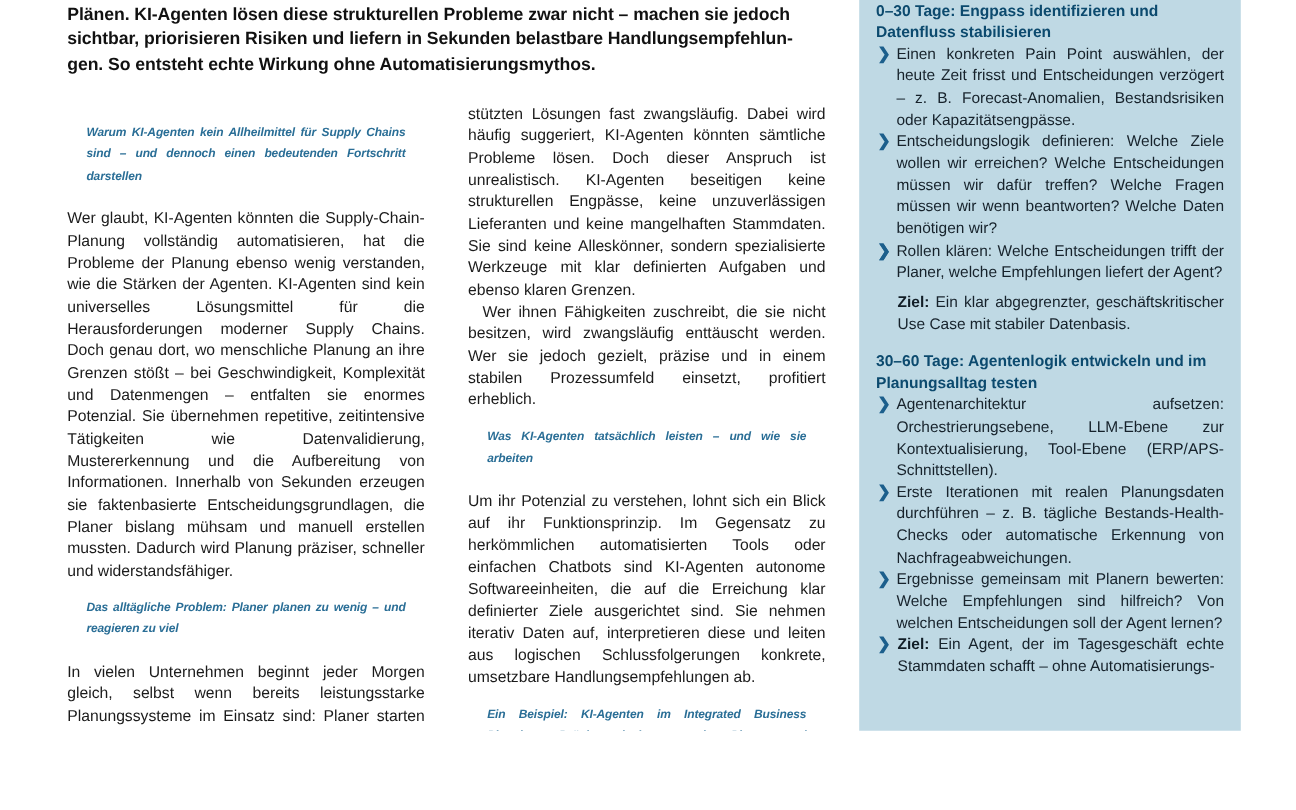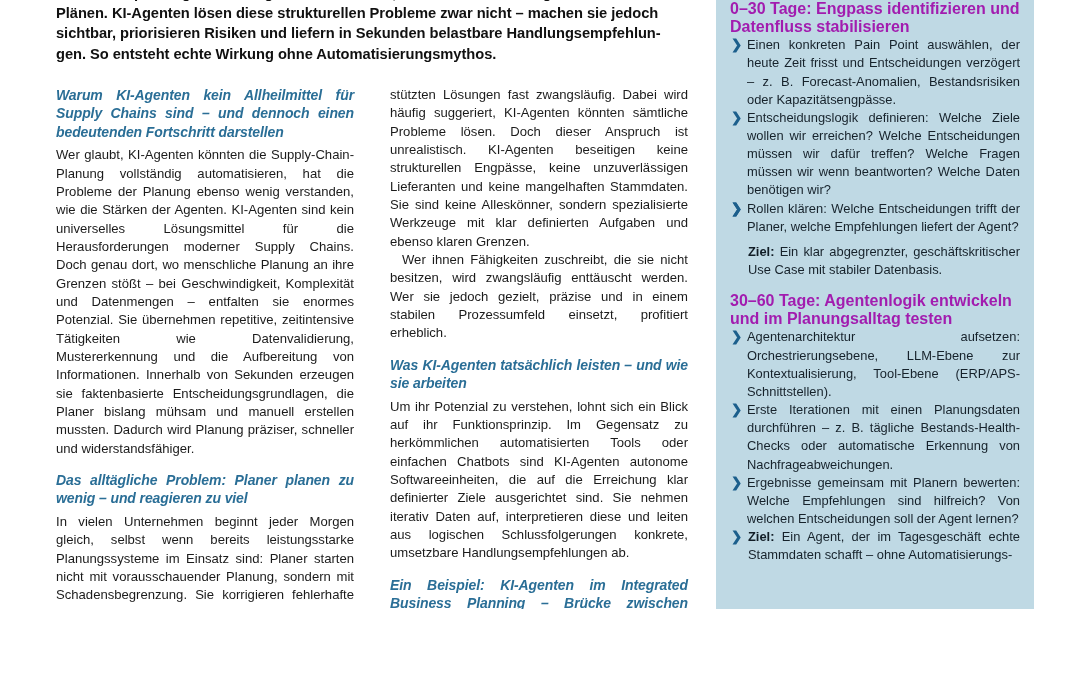--- a/index.html
+++ b/index.html
@@ -53,22 +53,22 @@
   .col p {
     margin: 0;
     text-align: justify;
     text-justify: inter-word;
     hyphens: manual;
   }
   .col p + p { margin-top: 0px; }
   .col p.indent { text-indent: 12px; }
 
   h2.sub {
-    margin: 0;
-    font-size: 14px;
+    margin: 16px;
+    font-size: 10px;
     line-height: 18.4px;
     font-style: italic;
     font-weight: bold;
     color: #2a6e96;
     letter-spacing: -0.1px;
   }
   .gap-before-head { margin-top: 13px !important; }
   .gap-after-head  { margin-top: 5px !important; }
 
   
@@ -85,24 +85,24 @@
   .sb-inner {
     position: relative;
     top: 30px;
     width: 290px;
     font-size: 12.9px;
     line-height: 18.15px;
     color: #16222b;
   }
   .sb-head {
     margin: 0 0 1px 0;
-    font-size: 16px;
+    font-size: 13px;
     line-height: 17.6px;
     font-weight: bold;
-    color: #a21caf;
+    color: #0c4a6e;
   }
   .sb-head.spaced { margin-top: 13px; }
   .sb-list {
     list-style: none;
     margin: 0;
     padding: 0;
   }
   .sb-list li {
     position: relative;
     padding-left: 17px;
@@ -185,21 +185,21 @@
       </p>
 
       <h3 class="sb-head spaced">30–60 Tage: Agentenlogik entwickeln und im Planungsalltag testen</h3>
       <ul class="sb-list">
         <li>
           <span class="chev">❯</span>
           <span>Agentenarchitektur aufsetzen: Orchestrierungsebene, LLM-Ebene zur Kontextualisierung, Tool-Ebene (ERP/APS-Schnittstellen).</span>
         </li>
         <li>
           <span class="chev">❯</span>
-          <span>Erste Iterationen mit einen Planungsdaten durchführen – z. B. tägliche Bestands-Health-Checks oder automatische Erkennung von Nachfrageabweichungen.</span>
+          <span>Erste Iterationen mit realen Planungsdaten durchführen – z. B. tägliche Bestands-Health-Checks oder automatische Erkennung von Nachfrageabweichungen.</span>
         </li>
         <li>
           <span class="chev">❯</span>
           <span>Ergebnisse gemeinsam mit Planern bewerten: Welche Empfehlungen sind hilfreich? Von welchen Entscheidungen soll der Agent lernen?</span>
         </li>
         <li>
           <span class="chev">❯</span>
         </li>
       </ul>
       <p class="sb-goal sb-tail">

